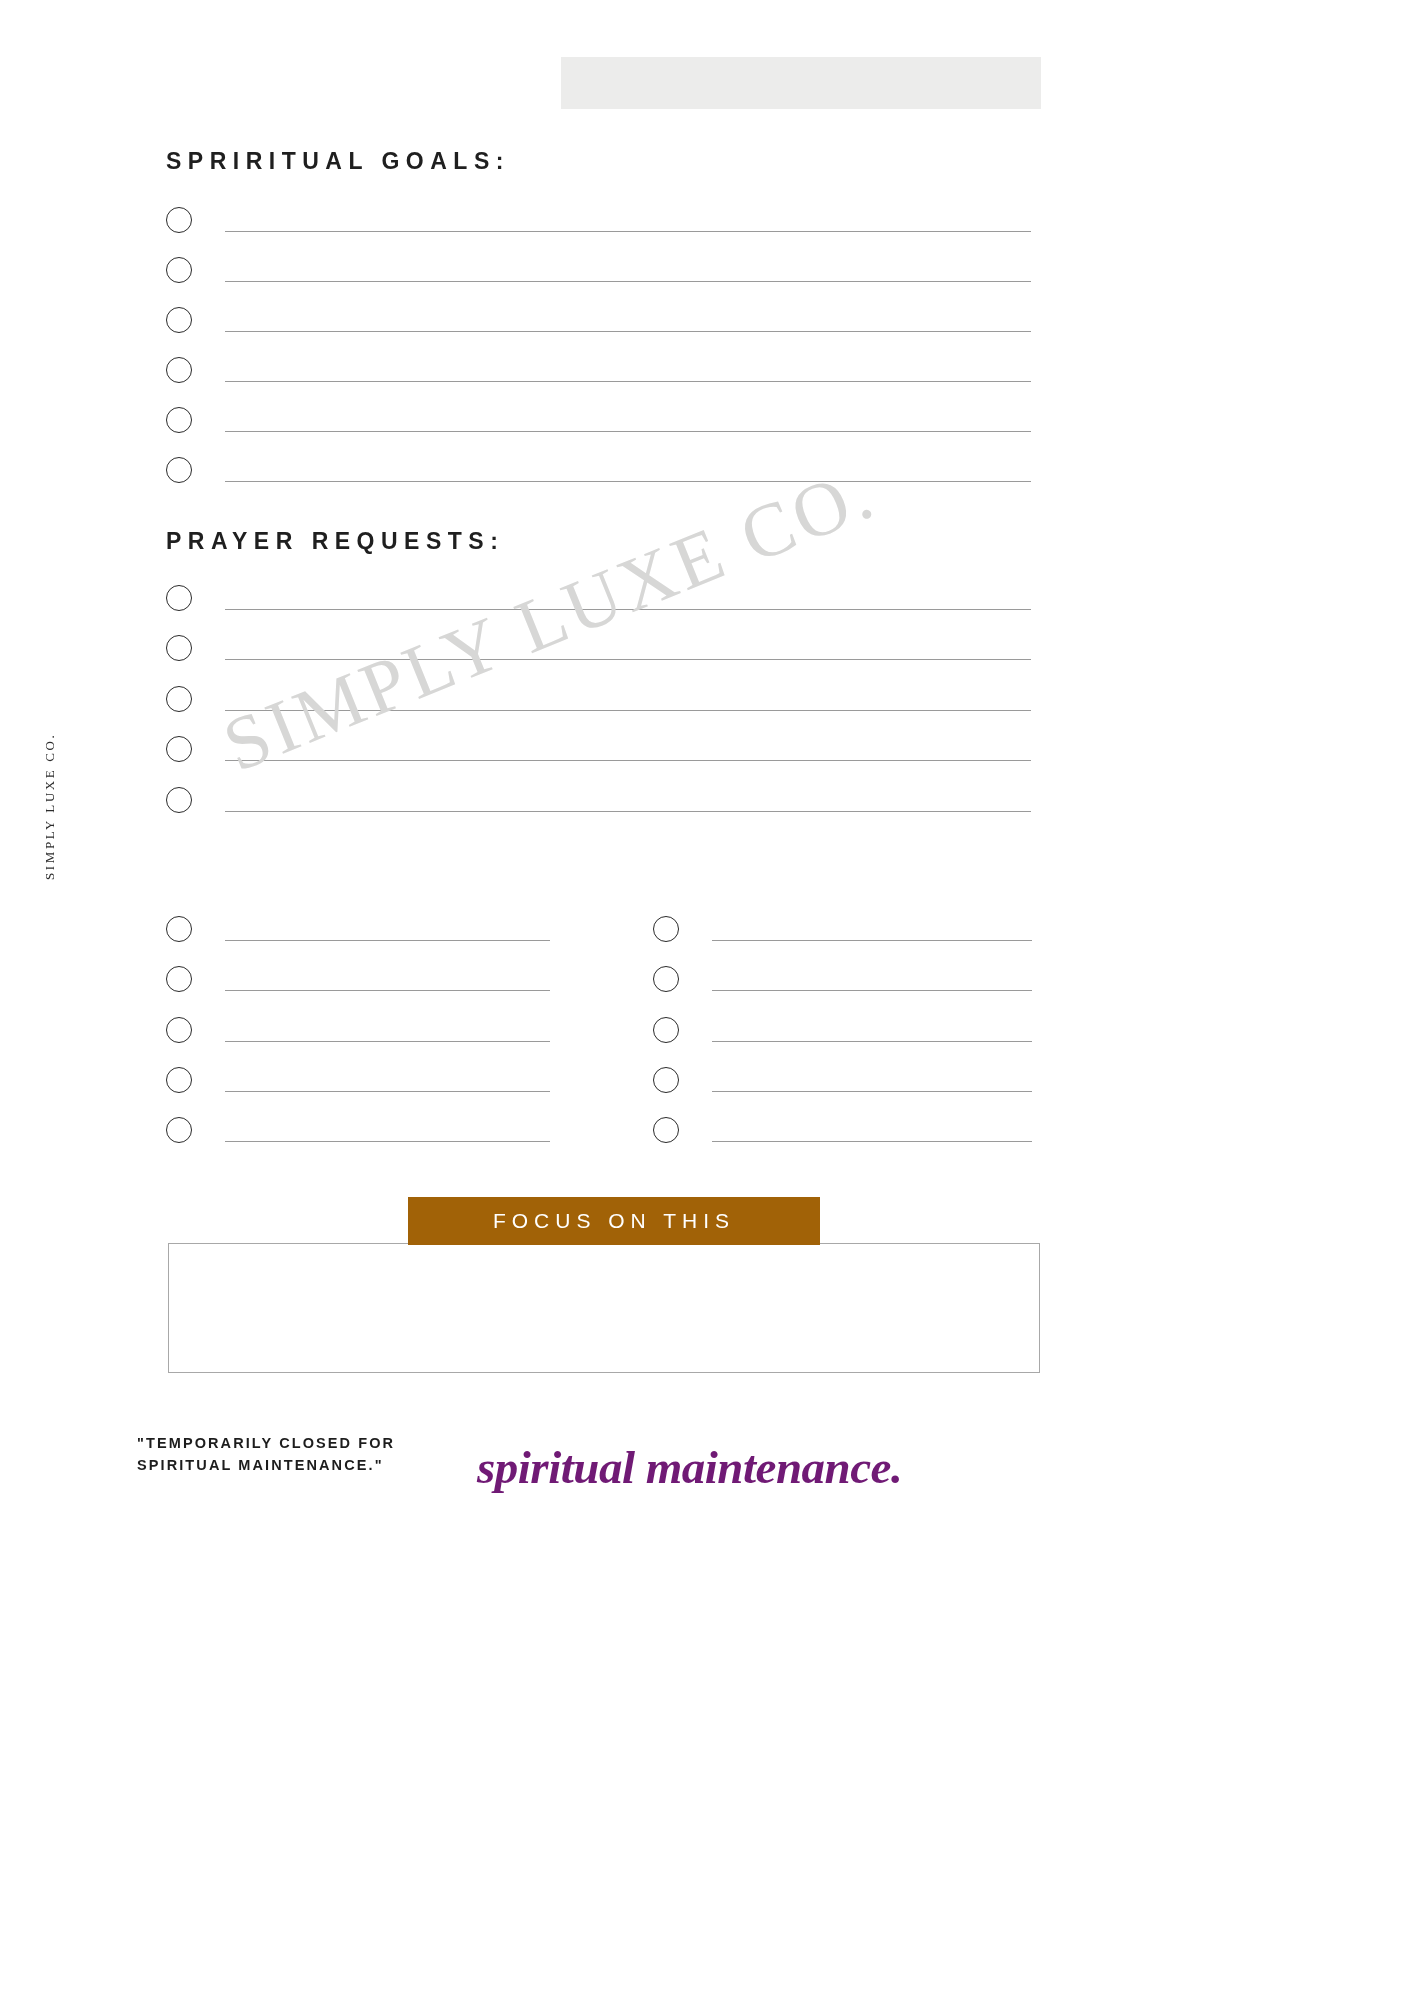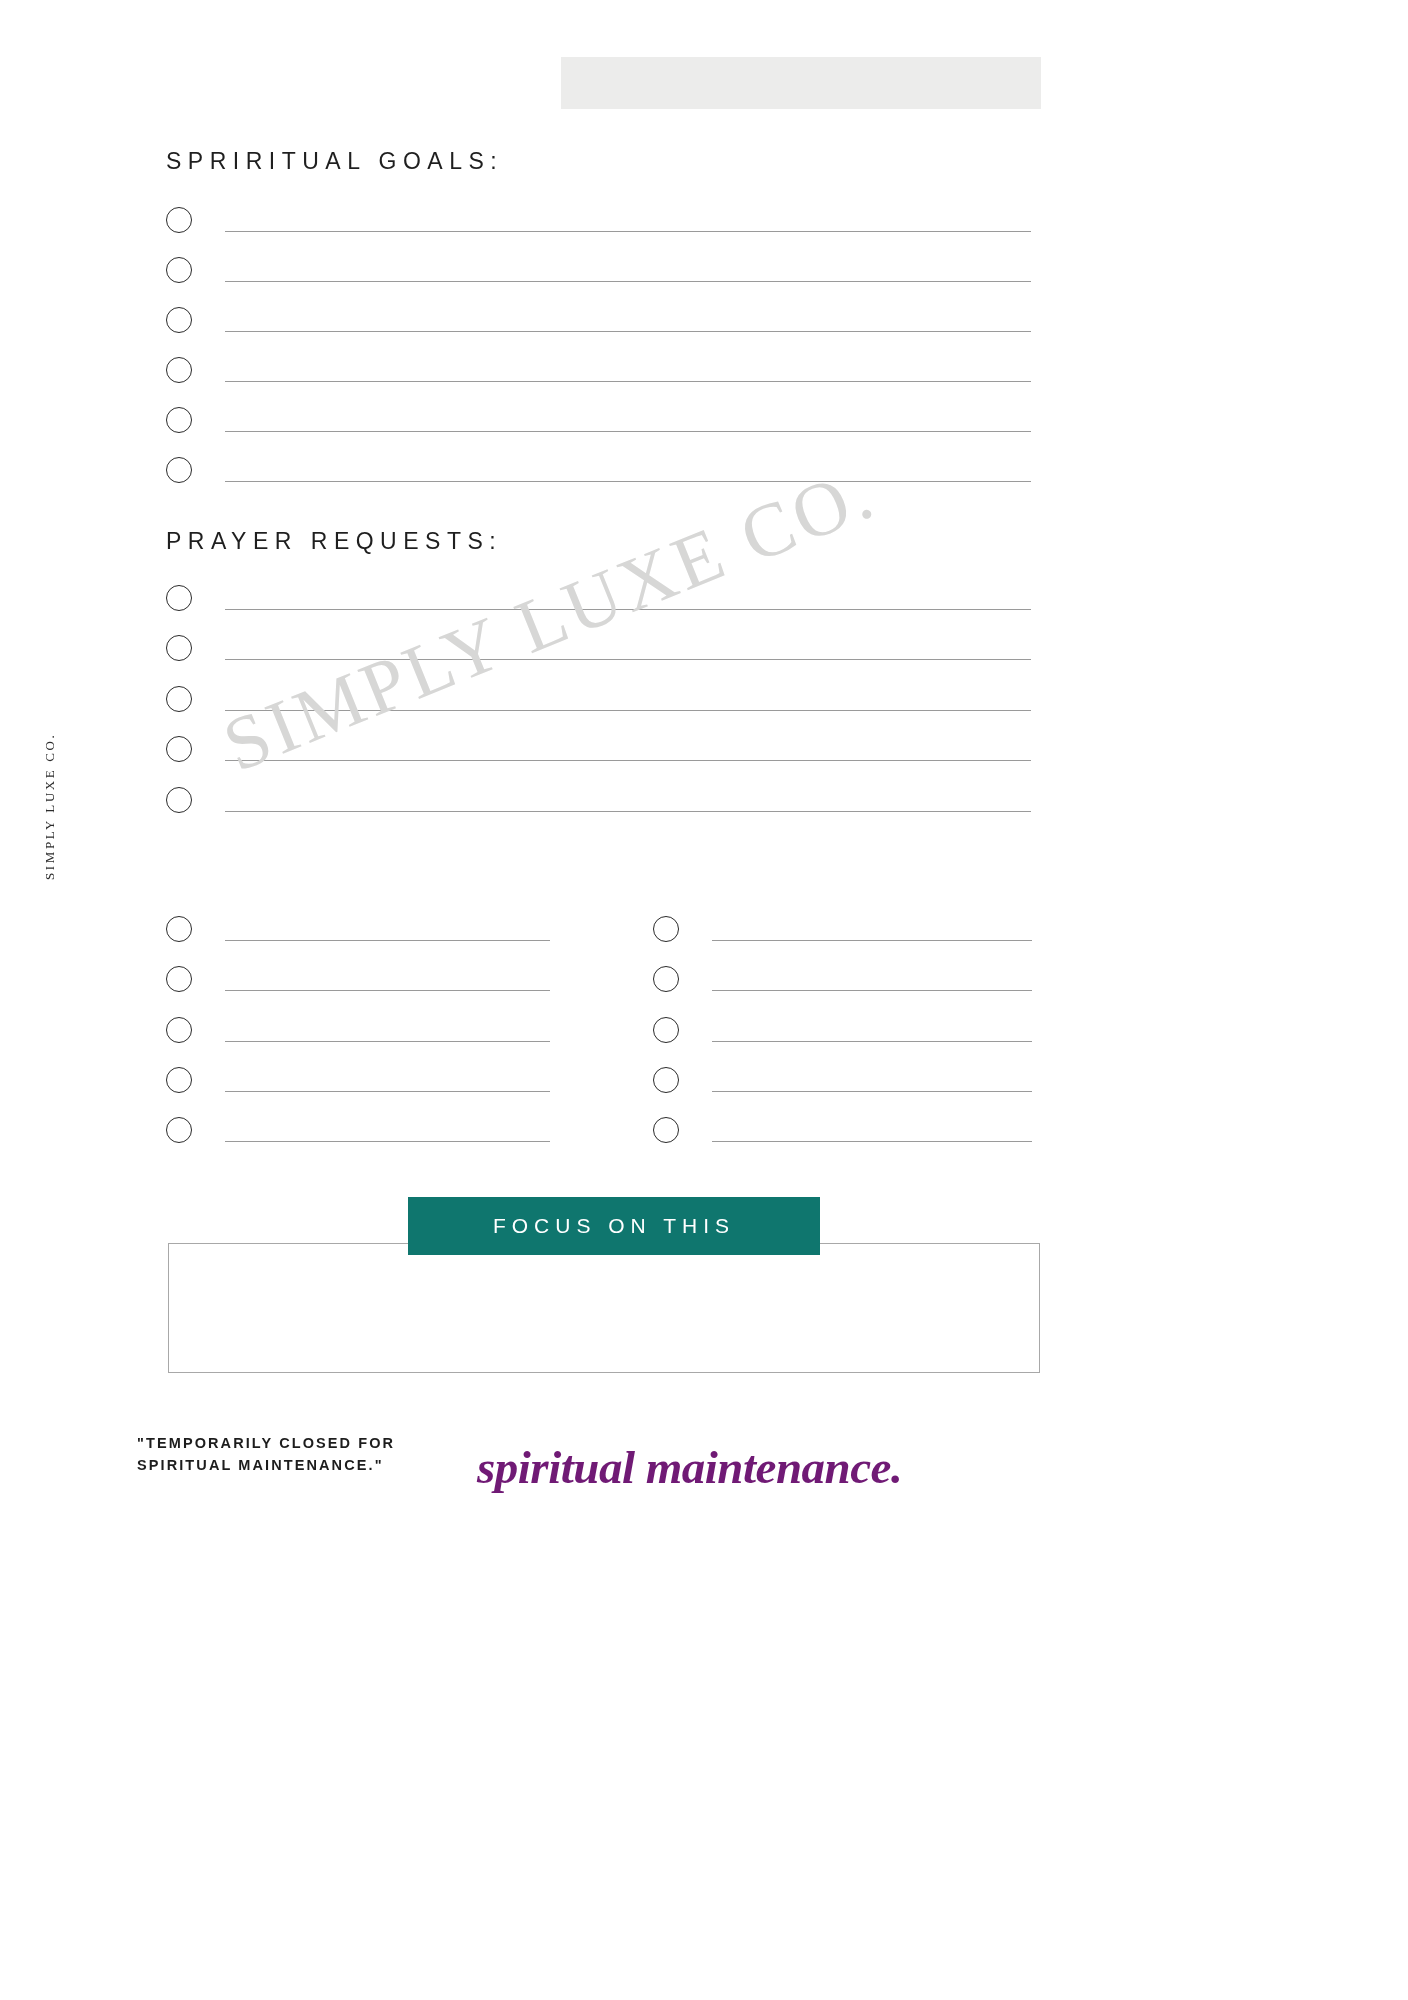--- a/index.html
+++ b/index.html
@@ -68,21 +68,21 @@
     letter-spacing: 4px;
     color: #d7d7d6;
     white-space: nowrap;
   }
 
   
   .section-title {
     position: absolute;
     font-family: "Liberation Sans", sans-serif;
     font-size: 23px;
-    font-weight: 400;
+    font-weight: 700;
     letter-spacing: 6.5px;
     color: #1f1f1f;
   }
 
   
   .row {
     position: absolute;
     display: flex;
     align-items: center;
   }
@@ -110,22 +110,22 @@
     width: 872px;
     height: 130px;
     border: 1px solid #a8a8a8;
     box-sizing: border-box;
   }
   .focus-label {
     position: absolute;
     left: 408px;
     top: 1197px;
     width: 412px;
-    height: 58px;
-    background: #0f766e;
+    height: 48px;
+    background: #a16207;
     color: #ffffff;
     display: flex;
     align-items: center;
     justify-content: center;
     font-size: 21px;
     letter-spacing: 6px;
     font-family: "Liberation Sans", sans-serif;
   }
 
   

